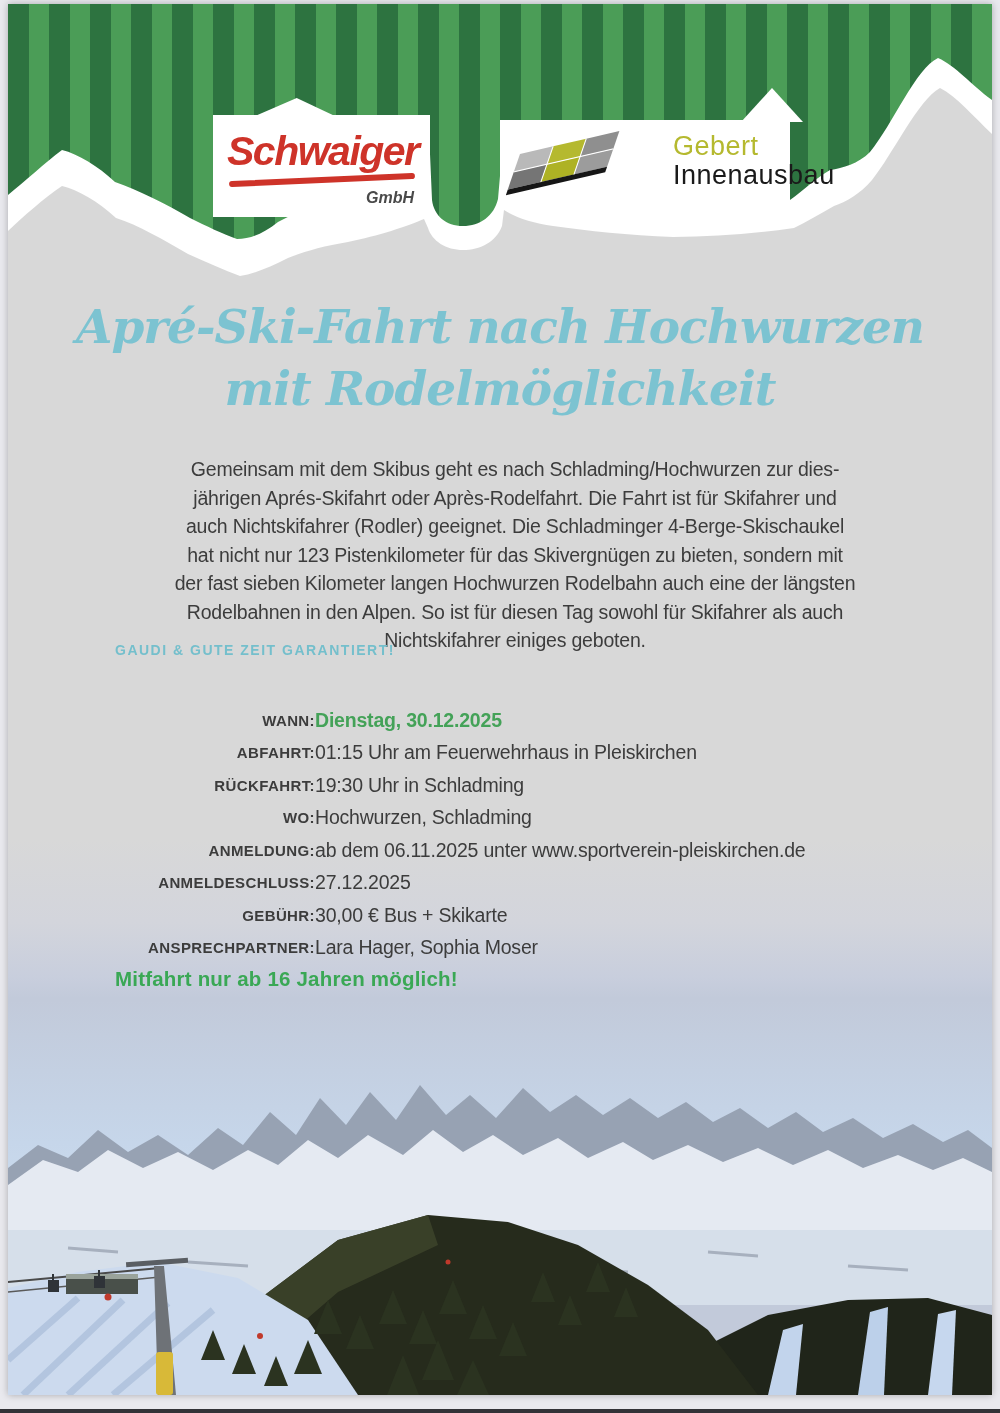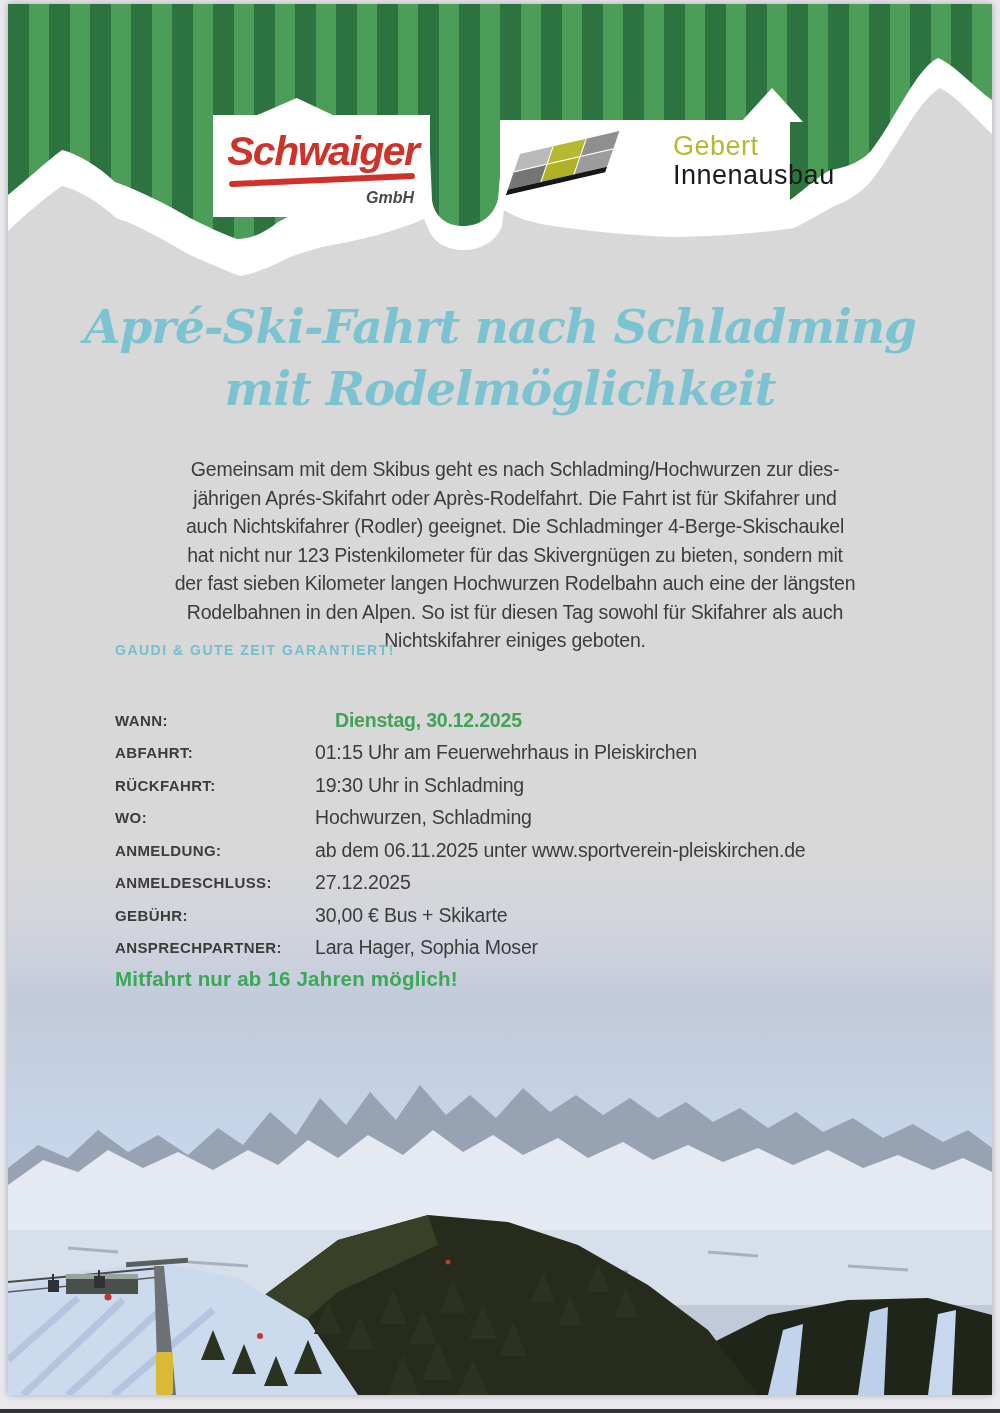--- a/index.html
+++ b/index.html
@@ -58,24 +58,24 @@
     position:absolute;left:107px;top:451px;width:800px;
     font-size:19.5px;line-height:28.5px;color:#3c3c3c;white-space:pre-line;letter-spacing:-0.2px;text-align:center;
   }
   .highlight{
     position:absolute;left:107px;top:638px;
     font-size:14px;letter-spacing:1.5px;color:#74bfcc;font-weight:bold;text-align:center;
   }
   .details{position:absolute;left:107px;top:700px;width:800px;}
   .row{display:flex;height:32.5px;align-items:center;}
   .row .label{
-    width:200px;flex:0 0 200px;font-size:15px;letter-spacing:.4px;color:#3c3c3c;font-weight:bold;
+    width:200px;flex:0 0 200px;font-size:15px;letter-spacing:.4px;color:#3c3c3c;font-weight:bold;text-align:right;
   }
   .row .value{font-size:19.5px;color:#3c3c3c;letter-spacing:-0.2px;}
-  .row .value.green{color:#44a258;font-weight:bold;margin-left:20px;}
+  .row .value.green{color:#44a258;font-weight:bold;}
   .note{
     position:absolute;left:107px;top:963px;
     font-size:20.5px;color:#3aa855;font-weight:bold;letter-spacing:.2px;
   }
   .photo{position:absolute;left:0;top:996px;width:984px;height:395px;}
   
   .bottom-bar{position:absolute;left:0;top:1409px;width:1000px;height:4px;background:#323237;}
 </style>
 </head>
 <body>
@@ -110,21 +110,21 @@
         </g>
       </svg>
       <div class="gebert-text">
         <div class="gebert-line1">Gebert</div>
         <div class="gebert-line2">Innenausbau</div>
       </div>
     </div>
   </div>
 
   <div class="title">
-    <div>Apré-Ski-Fahrt nach Schladming</div>
+    <div>Apré-Ski-Fahrt nach Hochwurzen</div>
     <div>mit Rodelmöglichkeit</div>
   </div>
 
   <div class="intro">Gemeinsam mit dem Skibus geht es nach Schladming/Hochwurzen zur dies-
 jährigen Aprés-Skifahrt oder Après-Rodelfahrt. Die Fahrt ist für Skifahrer und
 auch Nichtskifahrer (Rodler) geeignet. Die Schladminger 4-Berge-Skischaukel
 hat nicht nur 123 Pistenkilometer für das Skivergnügen zu bieten, sondern mit
 der fast sieben Kilometer langen Hochwurzen Rodelbahn auch eine der längsten
 Rodelbahnen in den Alpen. So ist für diesen Tag sowohl für Skifahrer als auch
 Nichtskifahrer einiges geboten.</div>

